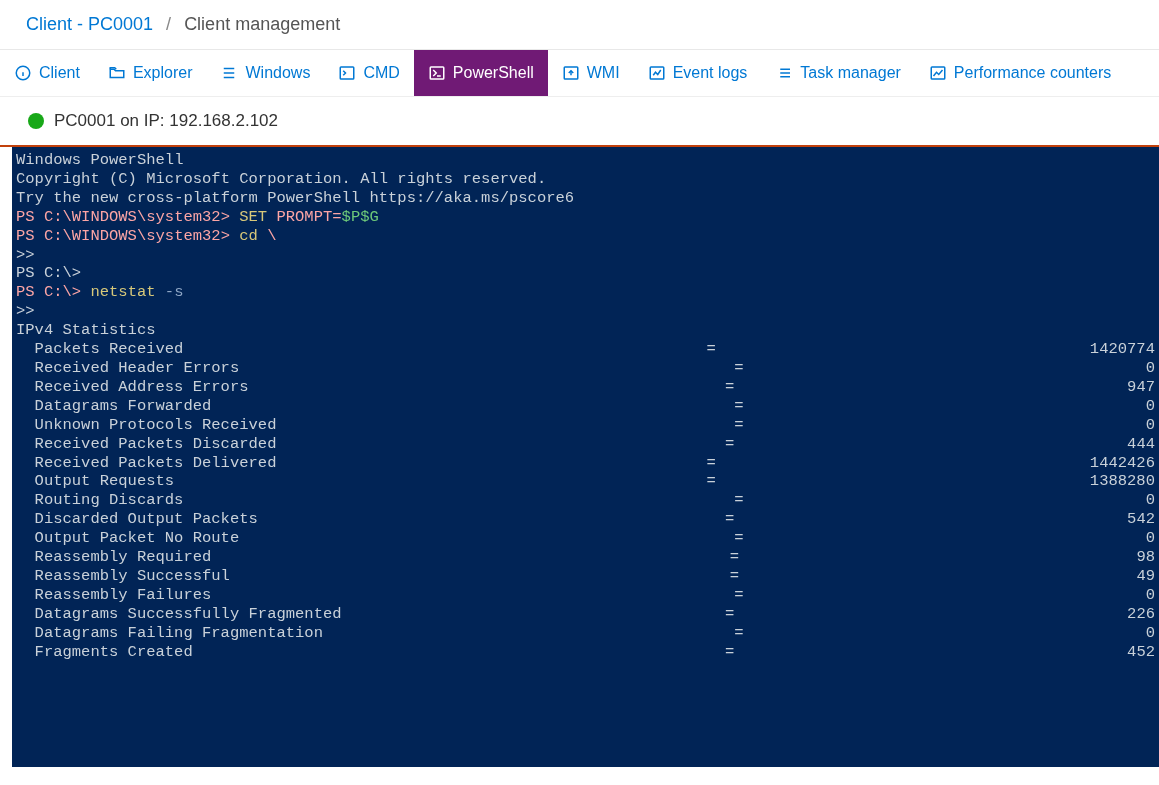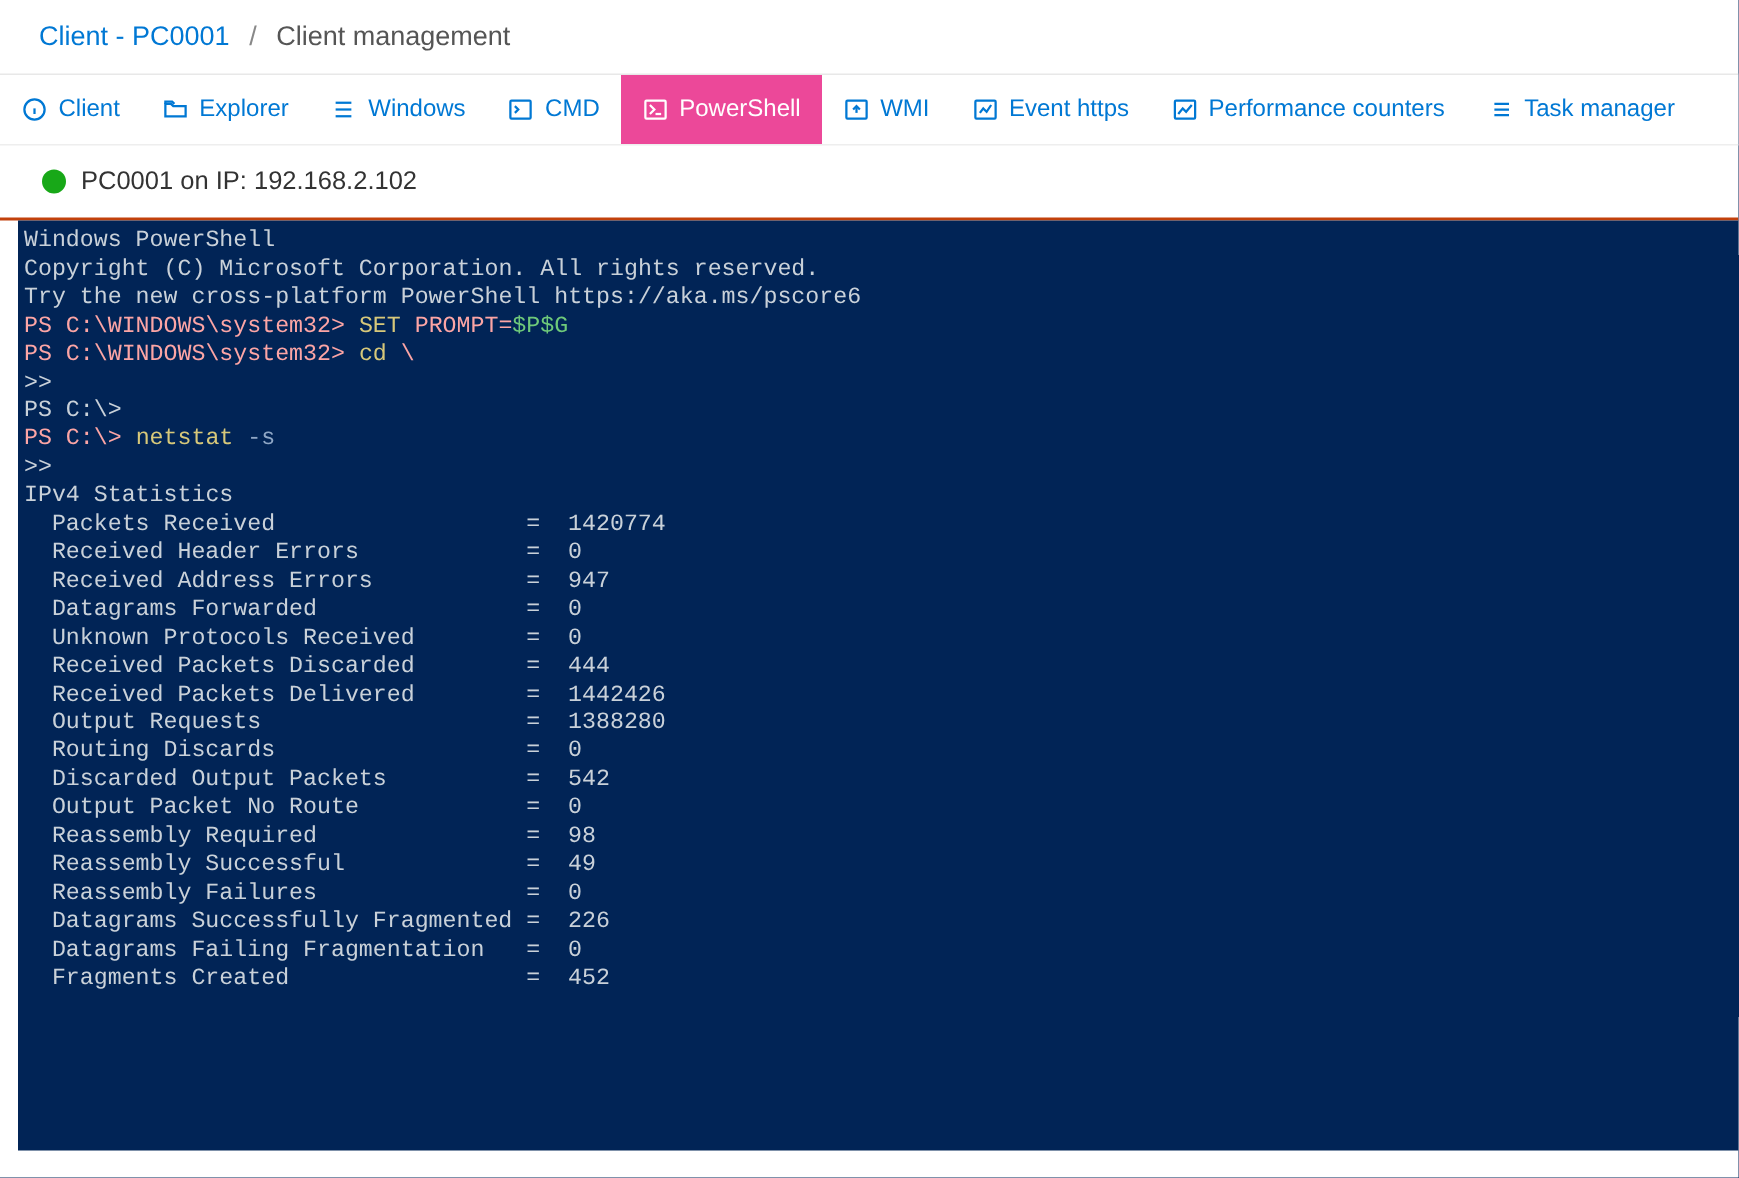--- a/index.html
+++ b/index.html
@@ -34,21 +34,21 @@
     .tab {
       display: flex;
       align-items: center;
       gap: 7px;
       padding: 14px 14px;
       color: #0078d4;
       cursor: pointer;
       font-size: 16px;
     }
     .tab.active {
-      background: #ec4899;
+      background: #701a75;
       color: #ffffff;
     }
     .tab .icon {
       width: 18px;
       height: 18px;
       display: inline-flex;
       align-items: center;
       justify-content: center;
     }
     .tab .icon svg { width: 18px; height: 18px; }
@@ -82,20 +82,21 @@
     .t-line { white-space: pre; }
     .t-white { color: #fca5a5; }
     .t-yellow { color: #d7c87a; }
     .t-green { color: #6ec97a; }
     .t-dim { color: #8fa7c6; }
     .stats-grid {
       margin-left: 2ch;
     }
     .stats-row {
       display: flex;
+      justify-content: space-between;
     }
     .stats-label { width: 34ch; }
     .stats-eq { width: 3ch; }
   </style>
 </head>
 <body>
 
 <div class="breadcrumb">
   <span class="link">Client - PC0001</span>
   <span class="sep">/</span>
@@ -161,44 +162,44 @@
       </span>
       <span>WMI</span>
     </div>
     <div class="tab">
       <span class="icon">
         <svg viewBox="0 0 24 24" fill="none" stroke="currentColor" stroke-width="2">
           <rect x="3" y="4" width="18" height="16" rx="1"></rect>
           <path d="M7 15l3-4 3 3 4-6"></path>
         </svg>
       </span>
-      <span>Event https</span>
-    </div>
-    <div class="tab">
-      <span class="icon">
-        <svg viewBox="0 0 24 24" fill="none" stroke="currentColor" stroke-width="2">
-          <rect x="3" y="4" width="18" height="16" rx="1"></rect>
-          <path d="M6 16l4-5 3 3 5-6"></path>
-        </svg>
-      </span>
-      <span>Performance counters</span>
+      <span>Event logs</span>
     </div>
     <div class="tab">
       <span class="icon">
         <svg viewBox="0 0 24 24" fill="none" stroke="currentColor" stroke-width="2">
           <line x1="7" y1="7" x2="20" y2="7"></line>
           <line x1="7" y1="12" x2="20" y2="12"></line>
           <line x1="7" y1="17" x2="20" y2="17"></line>
           <line x1="4" y1="7" x2="4" y2="7"></line>
           <line x1="4" y1="12" x2="4" y2="12"></line>
           <line x1="4" y1="17" x2="4" y2="17"></line>
         </svg>
       </span>
       <span>Task manager</span>
     </div>
+    <div class="tab">
+      <span class="icon">
+        <svg viewBox="0 0 24 24" fill="none" stroke="currentColor" stroke-width="2">
+          <rect x="3" y="4" width="18" height="16" rx="1"></rect>
+          <path d="M6 16l4-5 3 3 5-6"></path>
+        </svg>
+      </span>
+      <span>Performance counters</span>
+    </div>
   </div>
 
 <div class="status-bar">
   <span class="status-dot" title="PC0001 on IP: 192.168.2.102"></span>
   <span>PC0001 on IP: 192.168.2.102</span>
 </div>
 
 <div class="terminal" id="terminal"><div class="t-line">Windows PowerShell</div><div class="t-line">Copyright (C) Microsoft Corporation. All rights reserved.</div><div class="t-line"></div><div class="t-line">Try the new cross-platform PowerShell https://aka.ms/pscore6</div><div class="t-line"></div><div class="t-line"><span class="t-white">PS C:\WINDOWS\system32&gt; </span><span class="t-yellow">SET</span><span class="t-white"> PROMPT=</span><span class="t-green">$P$G</span></div><div class="t-line"><span class="t-white">PS C:\WINDOWS\system32&gt; </span><span class="t-yellow">cd</span><span class="t-white"> \</span></div><div class="t-line">&gt;&gt;</div><div class="t-line">PS C:\&gt;</div><div class="t-line"><span class="t-white">PS C:\&gt; </span><span class="t-yellow">netstat</span><span class="t-dim"> -s</span></div><div class="t-line">&gt;&gt;</div><div class="t-line"></div><div class="t-line">IPv4 Statistics</div><div class="t-line"></div><div class="stats-grid"><div class="stats-row"><span class="stats-label">Packets Received</span><span class="stats-eq">= </span><span>1420774</span></div><div class="stats-row"><span class="stats-label">Received Header Errors</span><span class="stats-eq">= </span><span>0</span></div><div class="stats-row"><span class="stats-label">Received Address Errors</span><span class="stats-eq">= </span><span>947</span></div><div class="stats-row"><span class="stats-label">Datagrams Forwarded</span><span class="stats-eq">= </span><span>0</span></div><div class="stats-row"><span class="stats-label">Unknown Protocols Received</span><span class="stats-eq">= </span><span>0</span></div><div class="stats-row"><span class="stats-label">Received Packets Discarded</span><span class="stats-eq">= </span><span>444</span></div><div class="stats-row"><span class="stats-label">Received Packets Delivered</span><span class="stats-eq">= </span><span>1442426</span></div><div class="stats-row"><span class="stats-label">Output Requests</span><span class="stats-eq">= </span><span>1388280</span></div><div class="stats-row"><span class="stats-label">Routing Discards</span><span class="stats-eq">= </span><span>0</span></div><div class="stats-row"><span class="stats-label">Discarded Output Packets</span><span class="stats-eq">= </span><span>542</span></div><div class="stats-row"><span class="stats-label">Output Packet No Route</span><span class="stats-eq">= </span><span>0</span></div><div class="stats-row"><span class="stats-label">Reassembly Required</span><span class="stats-eq">= </span><span>98</span></div><div class="stats-row"><span class="stats-label">Reassembly Successful</span><span class="stats-eq">= </span><span>49</span></div><div class="stats-row"><span class="stats-label">Reassembly Failures</span><span class="stats-eq">= </span><span>0</span></div><div class="stats-row"><span class="stats-label">Datagrams Successfully Fragmented</span><span class="stats-eq">= </span><span>226</span></div><div class="stats-row"><span class="stats-label">Datagrams Failing Fragmentation</span><span class="stats-eq">= </span><span>0</span></div><div class="stats-row"><span class="stats-label">Fragments Created</span><span class="stats-eq">= </span><span>452</span></div></div></div>
 
 </body></html>

